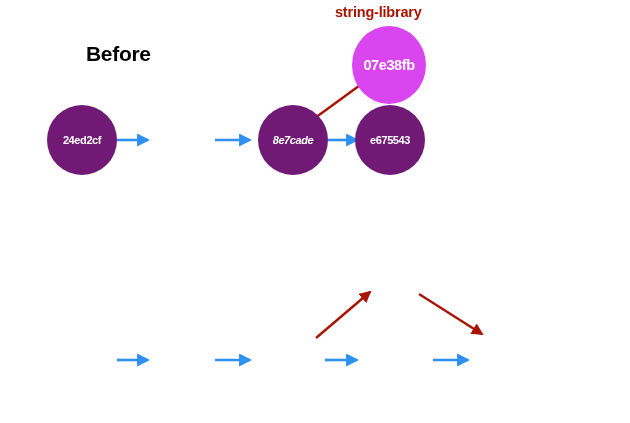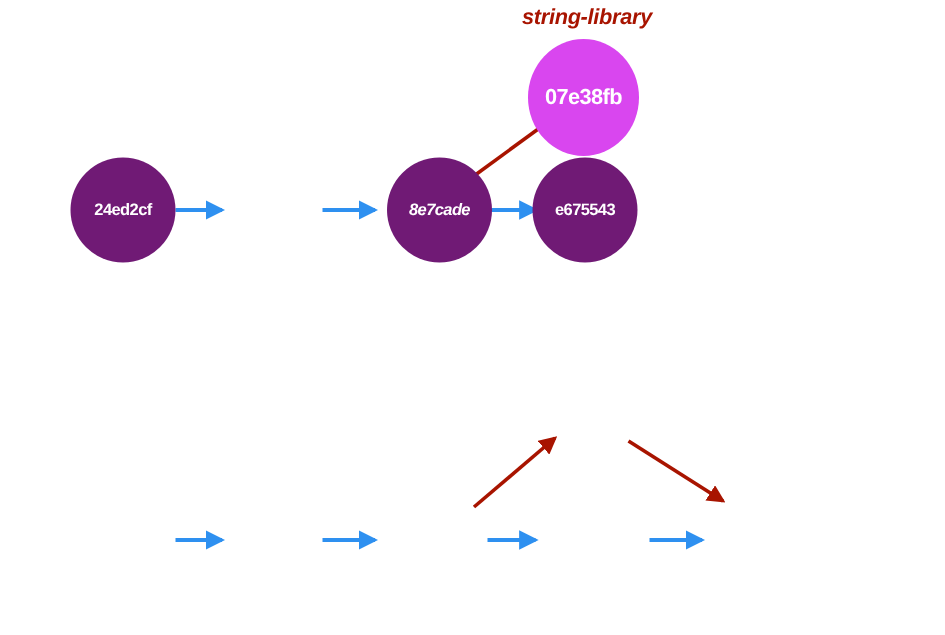--- a/index.html
+++ b/index.html
@@ -106,22 +106,23 @@
         <marker id="arrow-red-b" markerWidth="5" markerHeight="5" refX="4.2" refY="2.5" orient="auto">
           <path d="M0,0 L5,2.5 L0,5 z" fill="#a81400"></path>
         </marker>
       </defs>
       <line x1="117" y1="140" x2="148" y2="140" stroke="#2e90f0" stroke-width="2.6" marker-end="url(#arrow-blue-b)"></line>
       <line x1="215" y1="140" x2="250" y2="140" stroke="#2e90f0" stroke-width="2.6" marker-end="url(#arrow-blue-b)"></line>
       <line x1="325" y1="140" x2="357" y2="140" stroke="#2e90f0" stroke-width="2.6" marker-end="url(#arrow-blue-b)"></line>
       <line x1="315" y1="118" x2="378" y2="72" stroke="#a81400" stroke-width="2.4" marker-end="url(#arrow-red-b)"></line>
     </svg>
 
+    <div class="section-title" style="left:86px; top:42px;">Before</div>
 
-    <div class="branch-label" style="left:348px; top:4px;font-style:italic;">string-library</div>
+    <div class="branch-label" style="left:335px; top:4px;">string-library</div>
 
     <div class="node node-branch" style="left:352px; top:26px;">
       <span>07e38fb</span>
     </div>
 
     <div class="node node-commit" style="left:47px; top:105px;">
       <span>24ed2cf</span>
     </div>
     <div class="node node-commit" style="left:258px; top:105px;font-style:italic;">
       <span>8e7cade</span>

